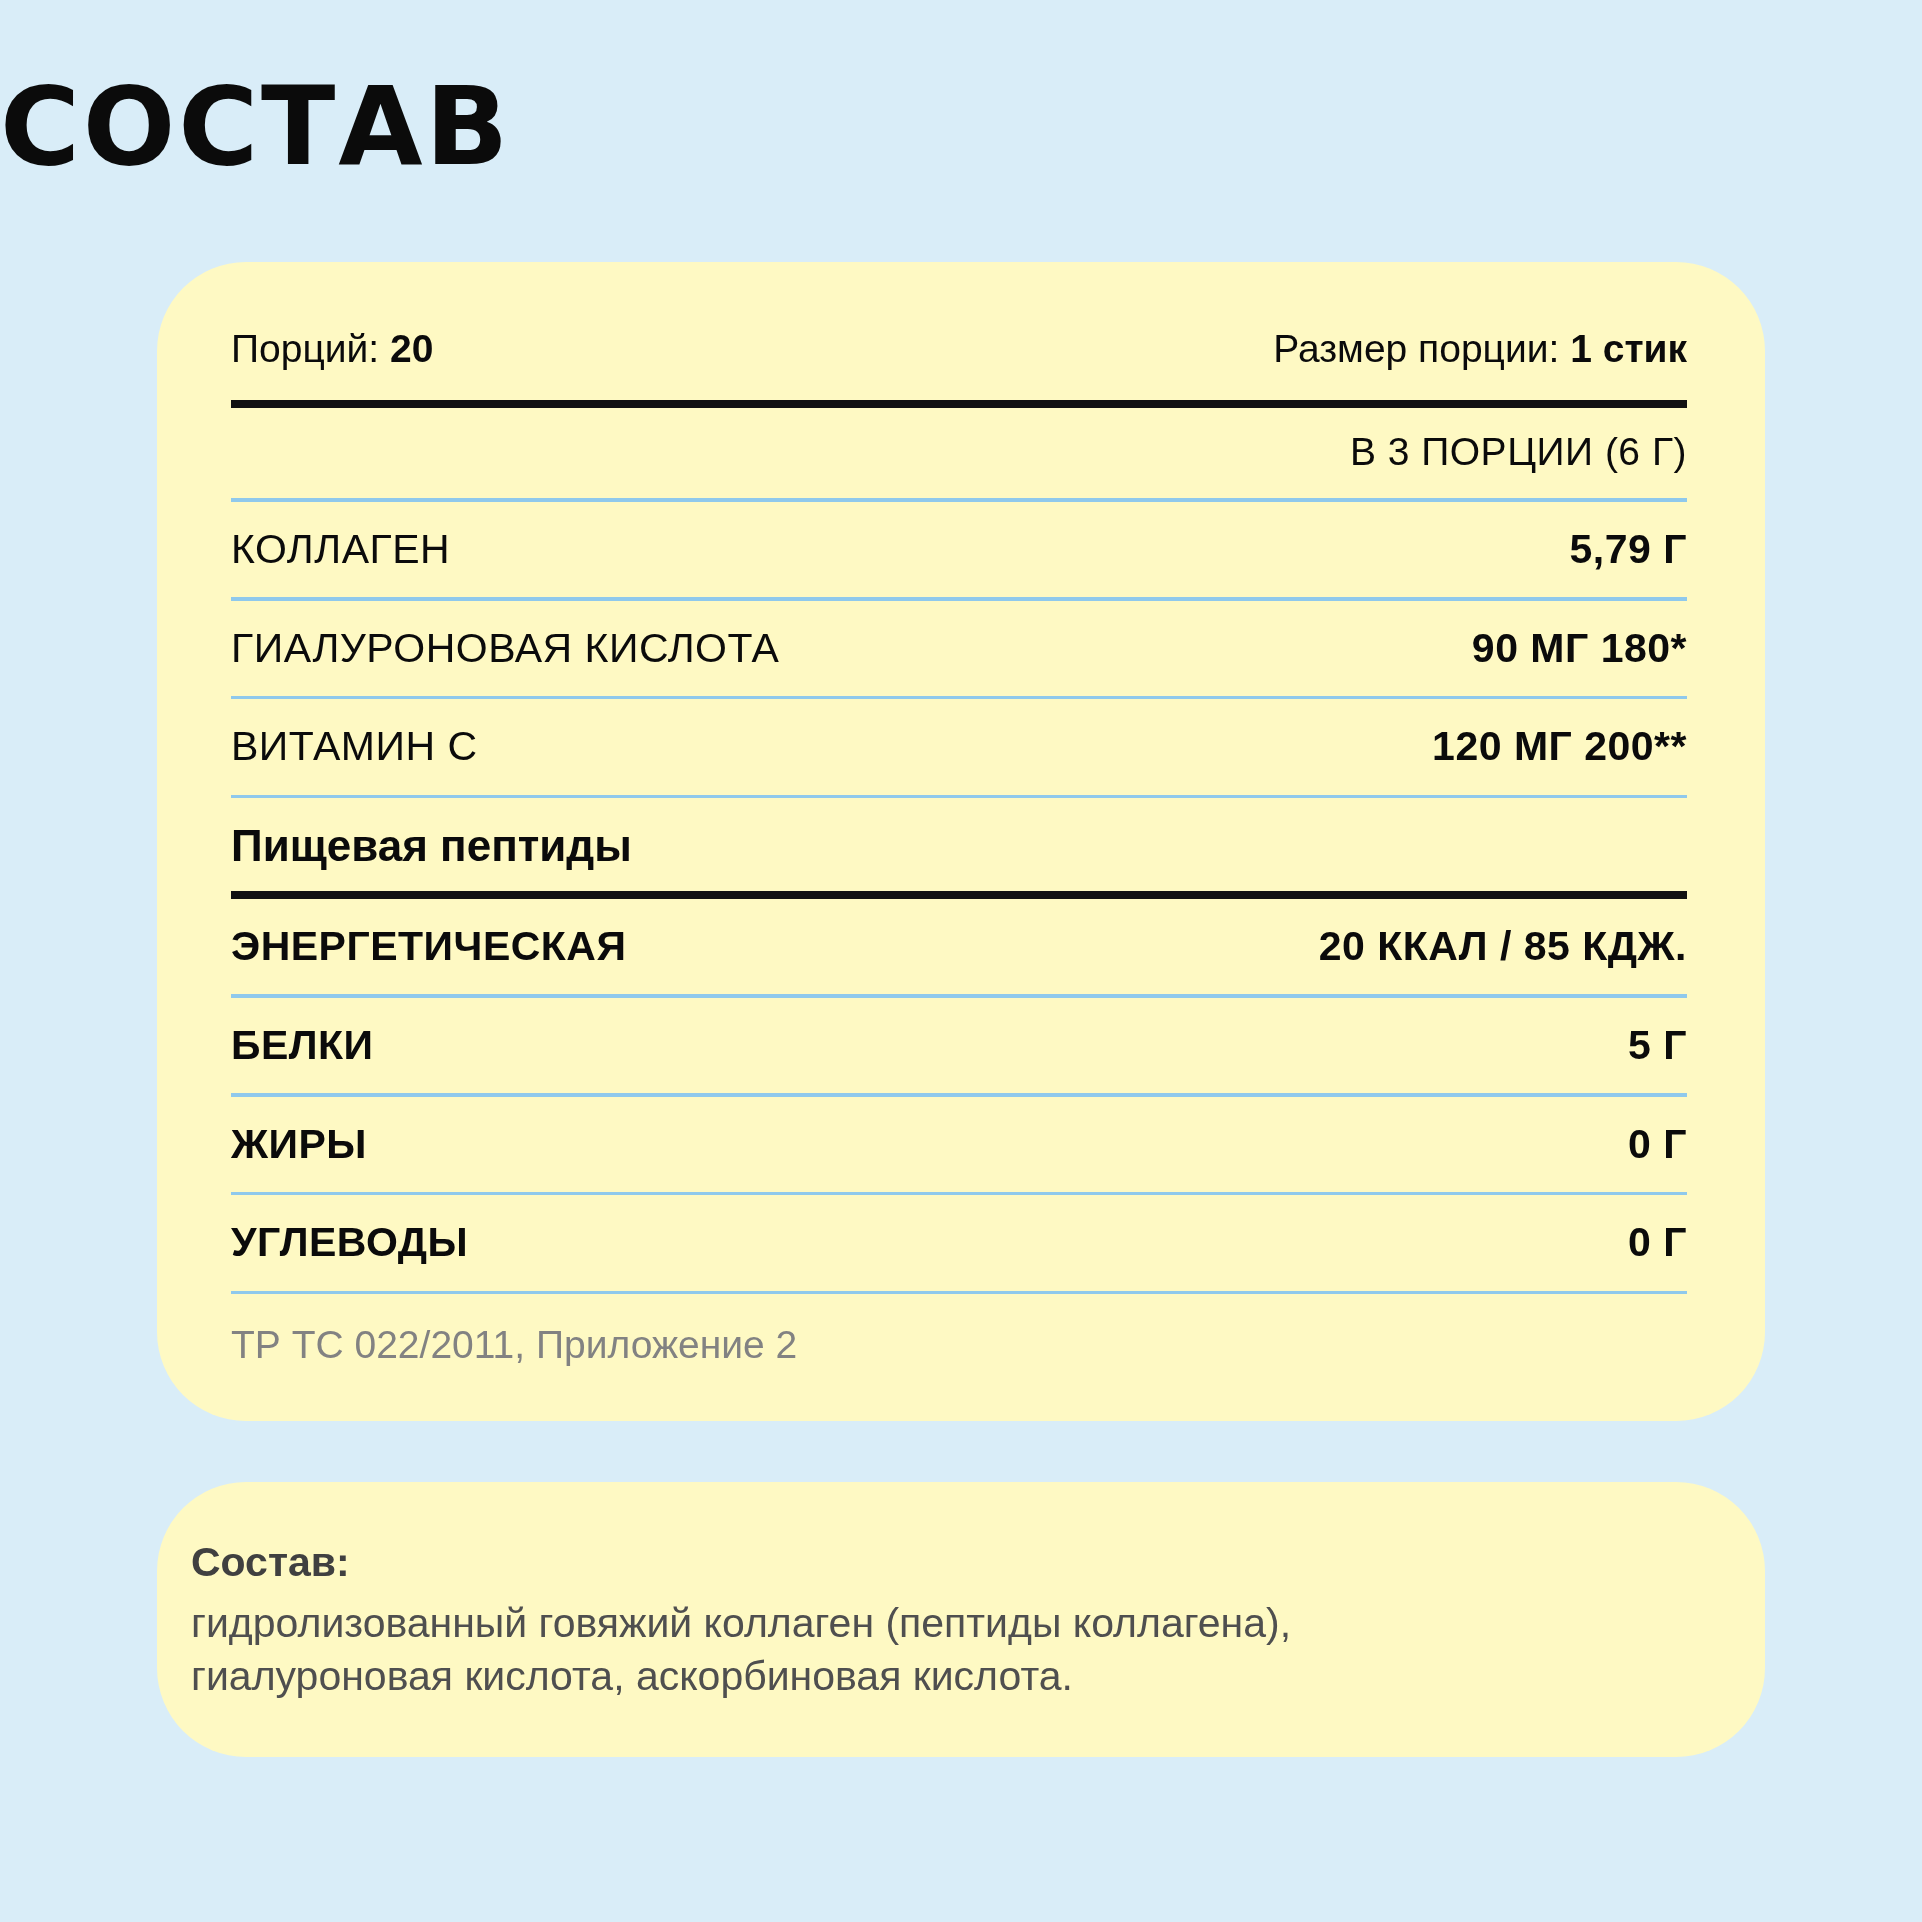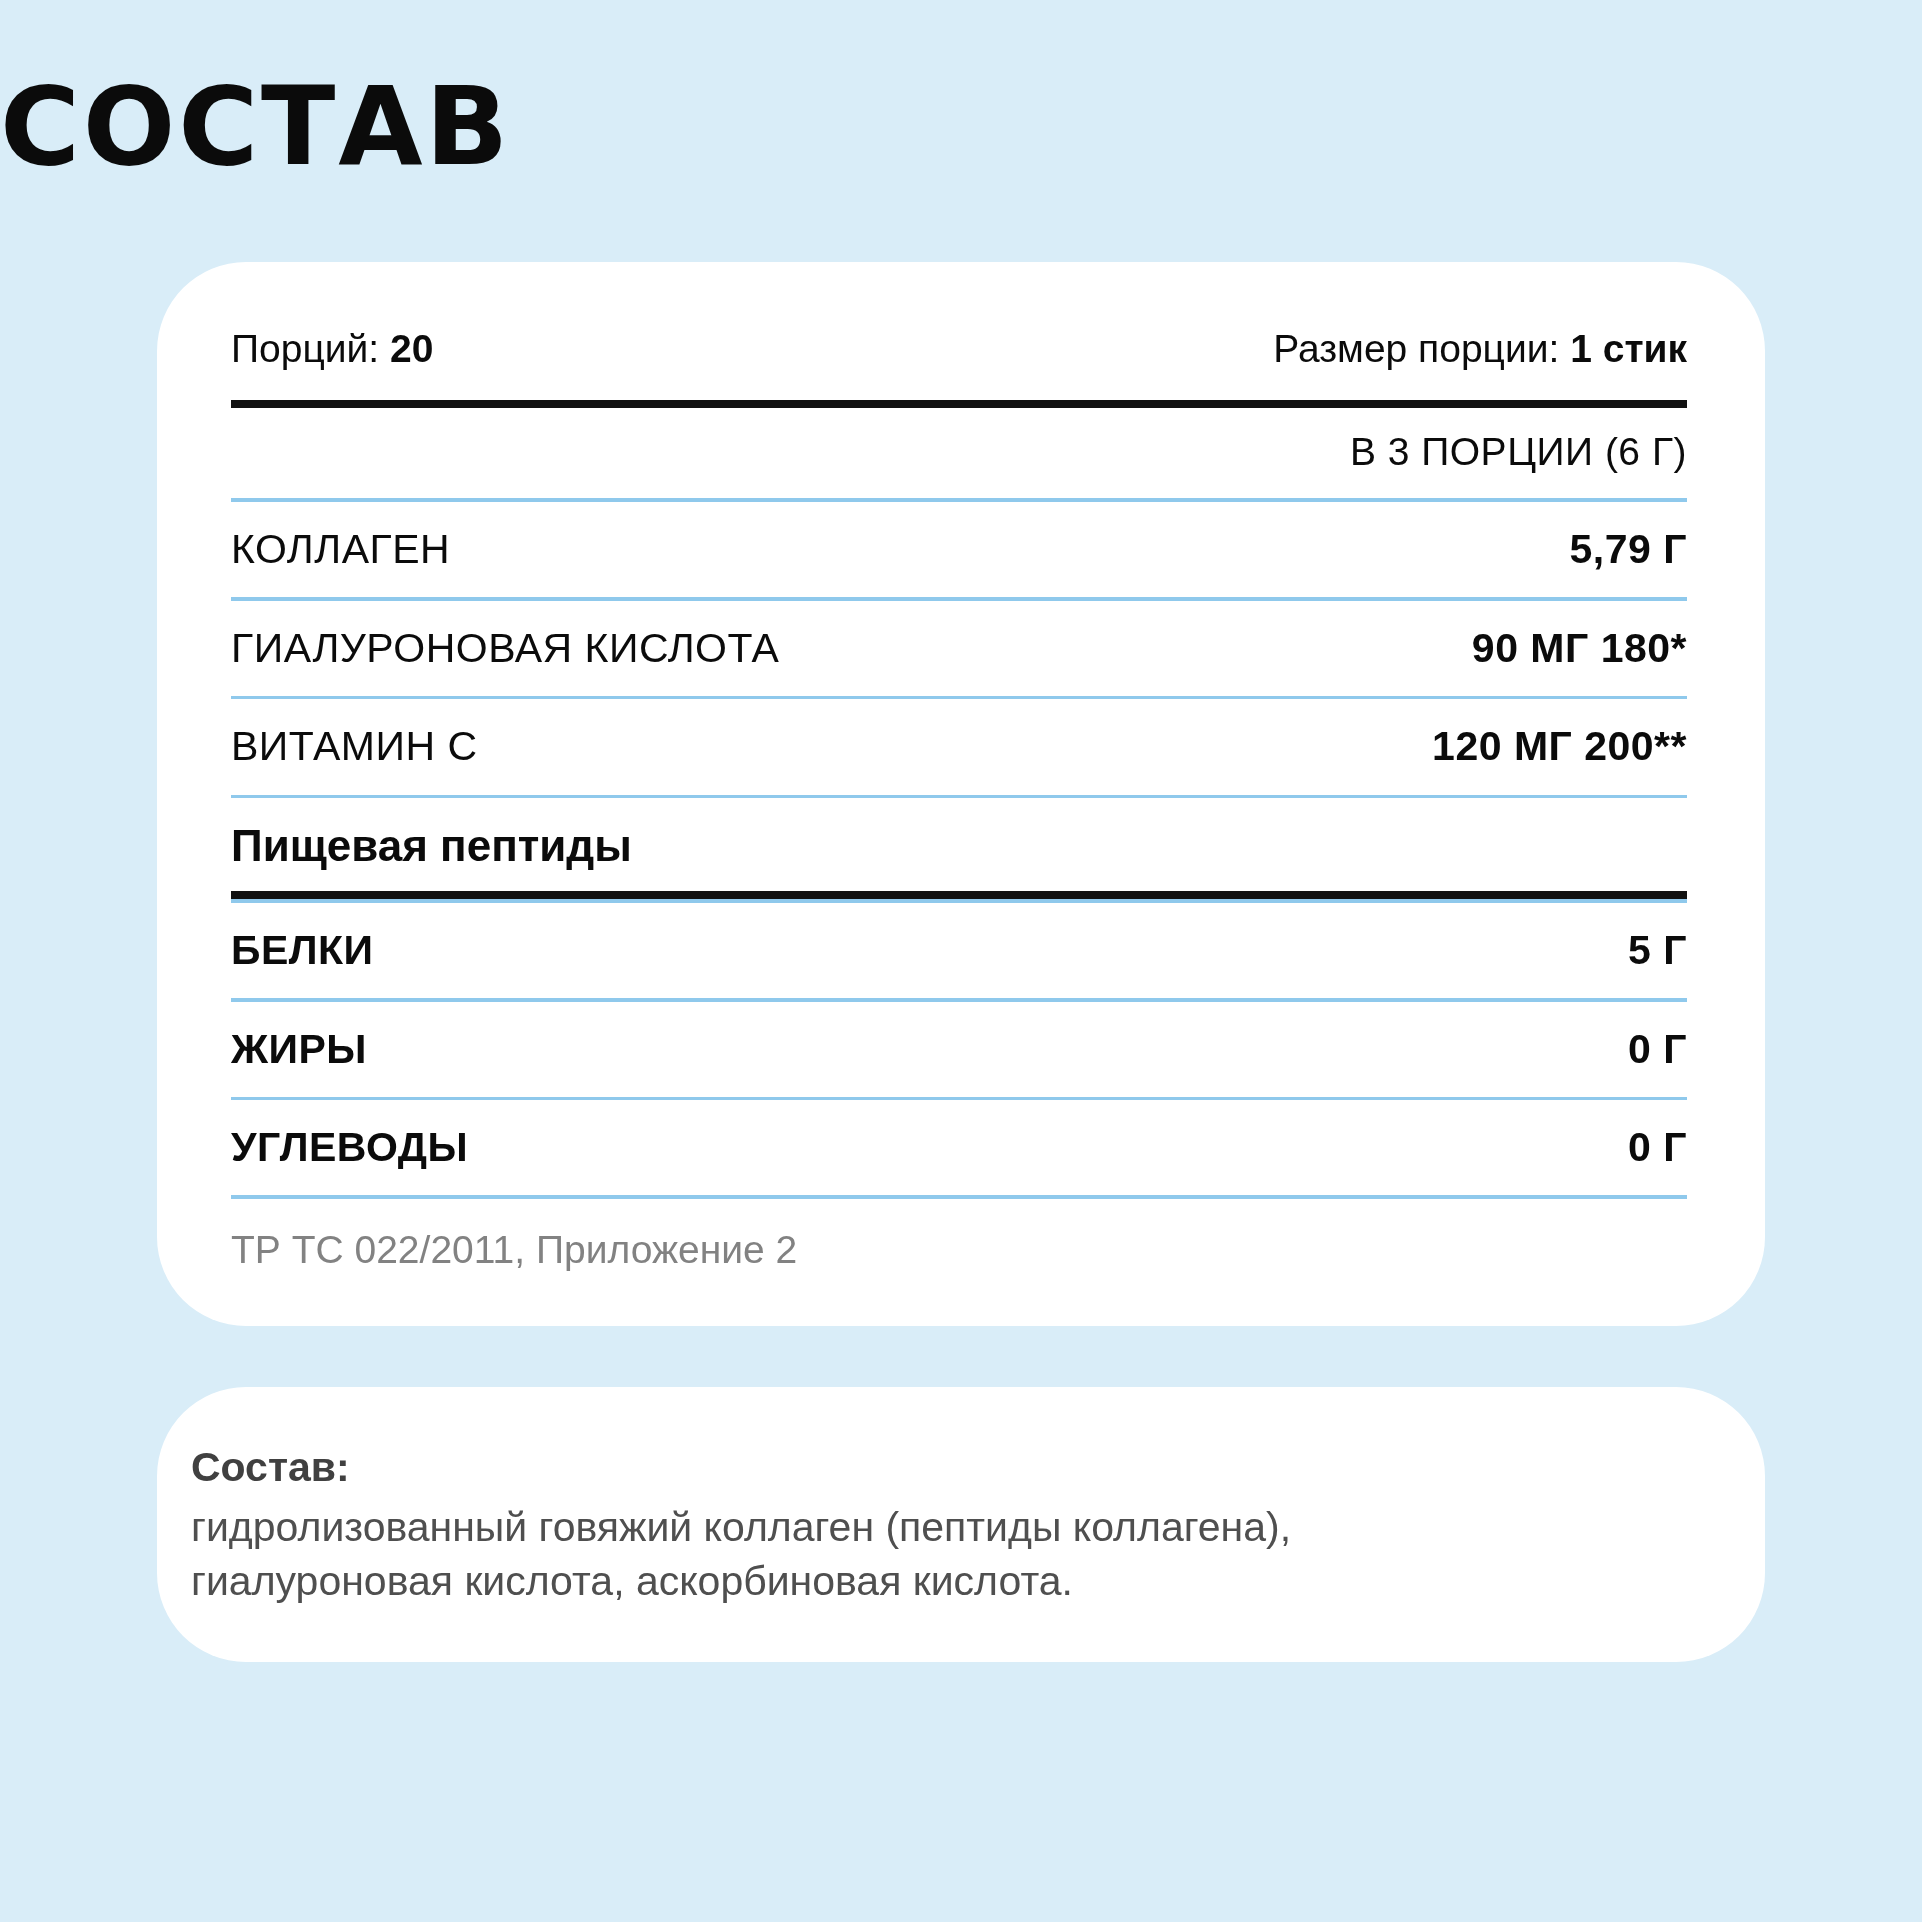--- a/index.html
+++ b/index.html
@@ -20,21 +20,21 @@
     font-family: "DejaVu Sans", "Liberation Sans", sans-serif;
     font-size: 109px;
     font-weight: 800;
     letter-spacing: 2.8px;
     line-height: 1.0;
     color: #0B0B0B;
   }
   .card {
     width: 1608px;
     margin-left: 157px;
-    background: #ffffff;
+    background: #fef9c3;
     border-radius: 89px;
     box-sizing: border-box;
   }
   .facts-card {
     margin-top: 81px;
     padding: 65px 78px 51px 74px;
   }
   .head-row {
     display: flex;
     justify-content: space-between;
@@ -145,20 +145,24 @@
 
     <div class="row ingredient-row">
       <span class="row-label">ВИТАМИН С</span>
       <span class="row-value">120 МГ 200**</span>
     </div>
     <div class="rule-blue"></div>
 
     <h2 class="section-heading">Пищевая пептиды</h2>
     <div class="rule-black"></div>
 
+    <div class="row nutrition-row">
+      <span class="row-label">ЭНЕРГЕТИЧЕСКАЯ</span>
+      <span class="row-value">20 ККАЛ / 85 КДЖ.</span>
+    </div>
     <div class="rule-blue"></div>
 
     <div class="row nutrition-row">
       <span class="row-label">БЕЛКИ</span>
       <span class="row-value">5 Г</span>
     </div>
     <div class="rule-blue"></div>
 
     <div class="row nutrition-row">
       <span class="row-label">ЖИРЫ</span>

